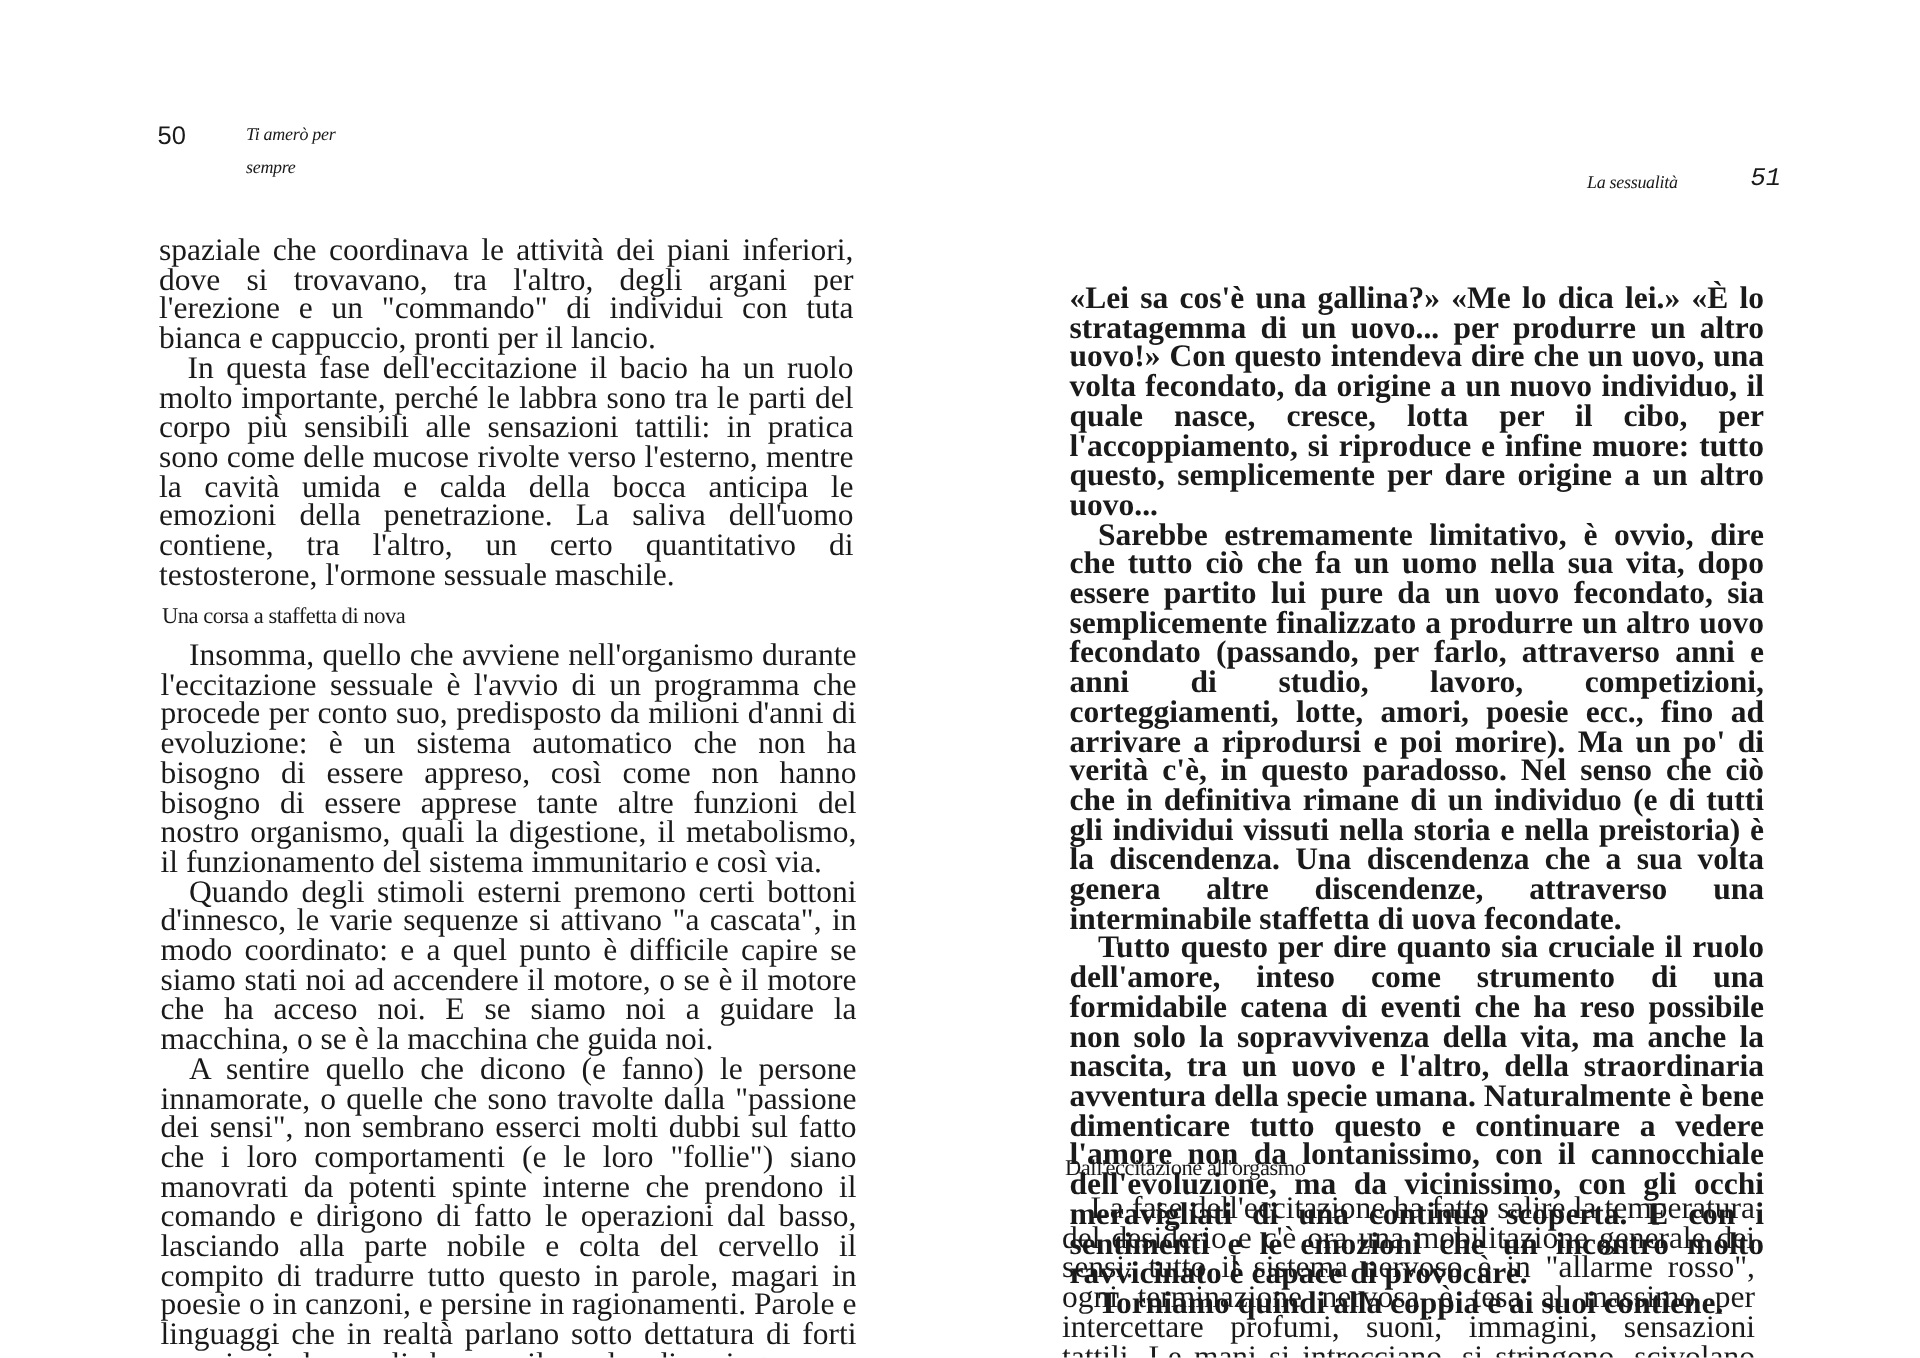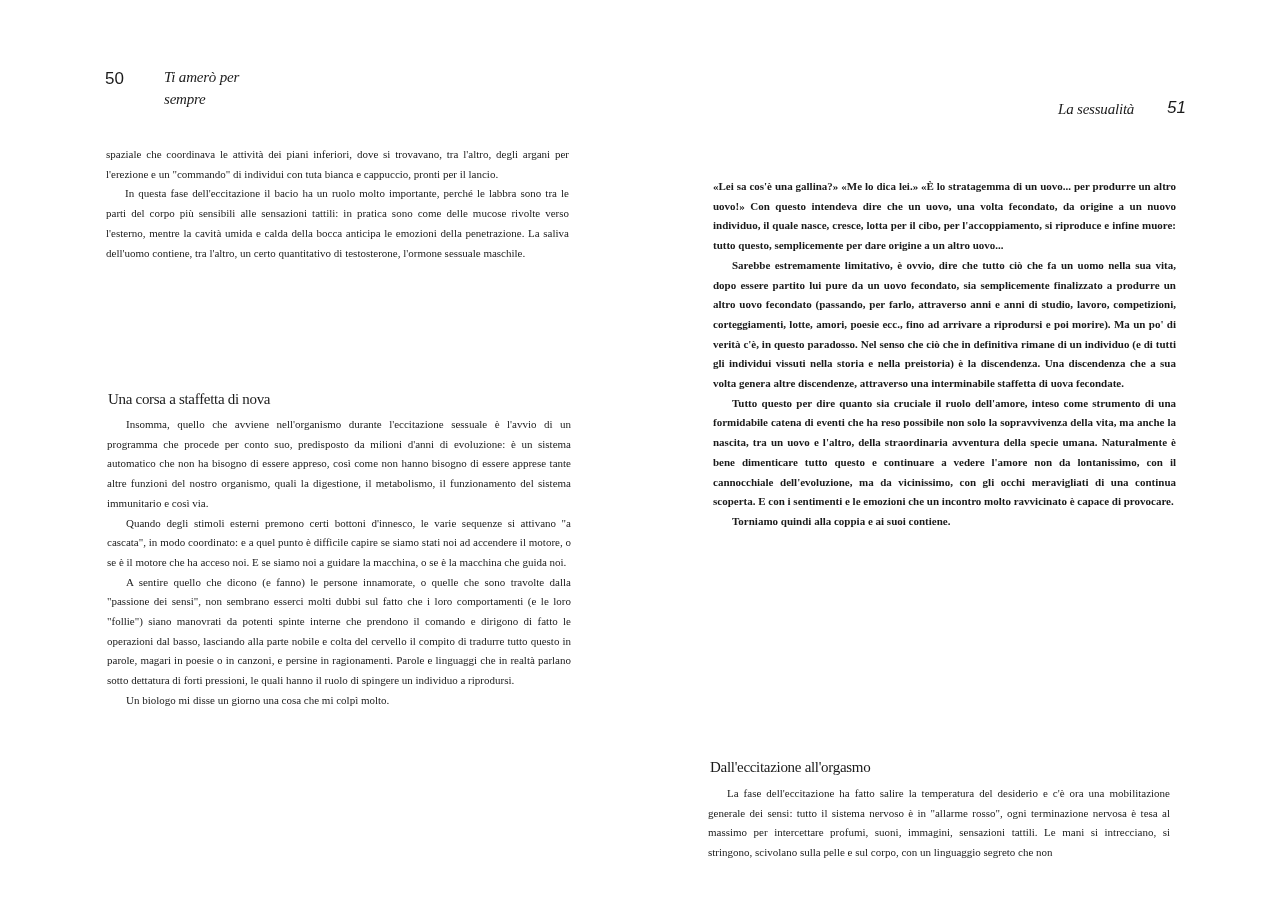--- a/index.html
+++ b/index.html
@@ -10,57 +10,57 @@
     body {
       width: 1280px;
       height: 905px;
       position: relative;
       overflow: hidden;
       color: #1a1a1a;
       font-family: "Liberation Serif", serif;
     }
     .page {
       position: absolute;
-      top: 0;
+      top: 12px;
       height: 679px;
       padding-left: 31px;
     }
     .page-left { left: 0; width: 640px; }
     .page-right { left: 640px; width: 640px; margin-top: 31px; }
 
     .page-number {
       position: absolute;
       font-size: 17px;
       line-height: 20px;
     }
     .page-left .page-number {
       left: 105px;
       top: 69px;
       font-family: "Liberation Sans", sans-serif;
     }
     .page-right .page-number {
       left: 527px;
       top: 67px;
-      font-family: Liberation Sans, sans-serif;
+      font-family: Liberation Mono, monospace;
       font-style: italic;
     }
     .running-head {
       position: absolute;
       font-style: italic;
-      font-size: 15px;
+      font-size: 12px;
       line-height: 22px;
       width: 95px;
       letter-spacing: -0.2px;
     }
     .page-left .running-head { left: 164px; top: 66px; }
     .page-right .running-head { left: 418px; top: 67px; }
 
     .text-block {
       position: absolute;
-      font-size: 11px;
+      font-size: 21px;
       line-height: 19.7px;
       text-align: justify;
     }
     .text-block p {
       margin: 0;
       text-indent: 19px;
     }
     .text-block p.noindent { text-indent: 0; }
 
     .section-title {

